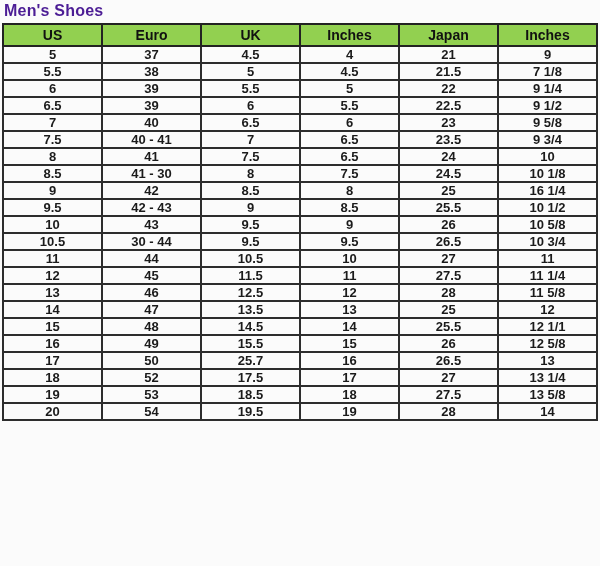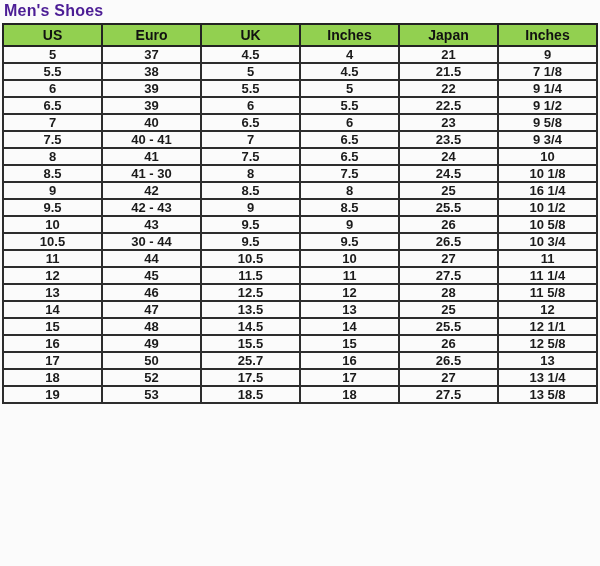--- a/index.html
+++ b/index.html
@@ -226,15 +226,23 @@
           <td>13 1/4</td>
         </tr>
         <tr>
           <td>19</td>
           <td>53</td>
           <td>18.5</td>
           <td>18</td>
           <td>27.5</td>
           <td>13 5/8</td>
         </tr>
+        <tr>
+          <td>20</td>
+          <td>54</td>
+          <td>19.5</td>
+          <td>19</td>
+          <td>28</td>
+          <td>14</td>
+        </tr>
       </tbody>
   </table>
 </div>
 
 </body></html>

